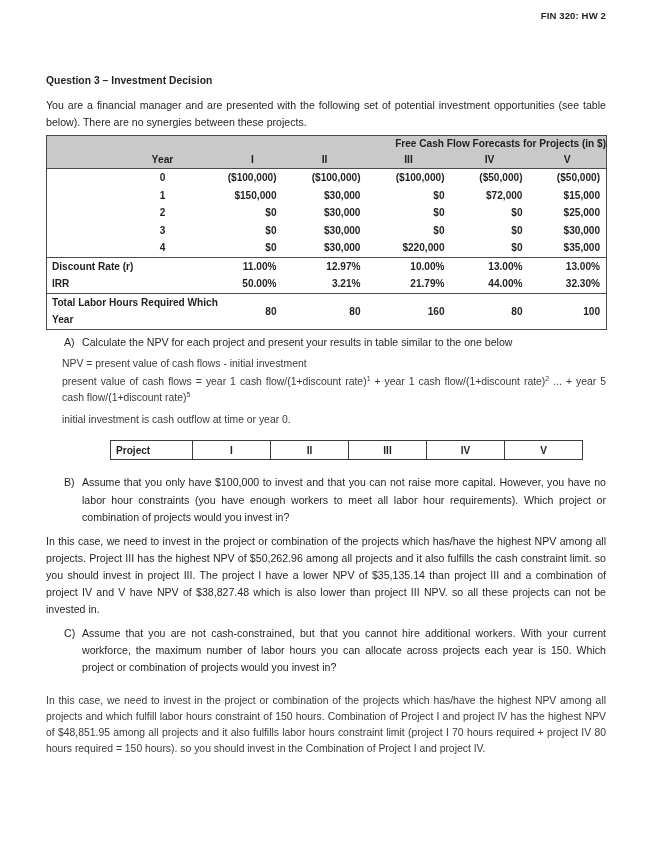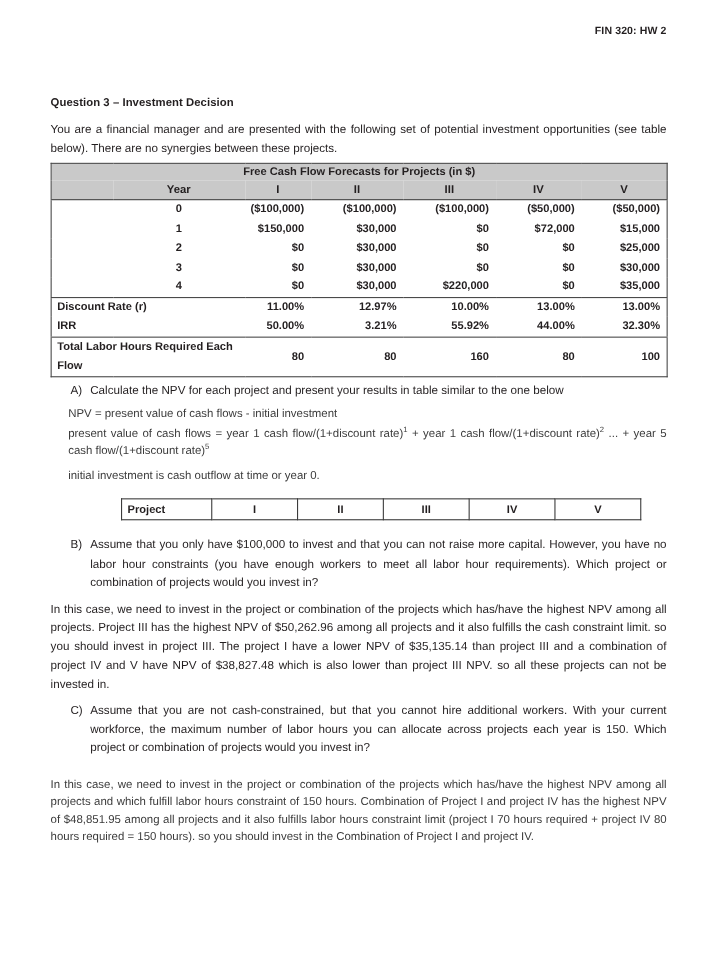--- a/index.html
+++ b/index.html
@@ -30,21 +30,21 @@
     width: 560px;
   }
 
   
   .runhead {
     text-align: right;
     font-family: "Liberation Sans", sans-serif;
     font-weight: bold;
     font-size: 9.6px;
     letter-spacing: .1px;
-    padding-top: 23px;
+    padding-top: 10px;
     color: #231f20;
   }
 
   
   .q-title {
     font-family: "Liberation Sans", sans-serif;
     font-weight: bold;
     font-size: 10.3px;
     margin-top: 54px;
     letter-spacing: .05px;
@@ -117,21 +117,21 @@
     font-size: 10.1px;
     table-layout: fixed;
   }
   table.cf td, table.cf th {
     padding: 0;
     border: none;
     font-weight: normal;
   }
   .cf .hdr-band td {
     background: #c9c9c9;
-    text-align: center;
+    text-align: right;
     font-weight: bold;
     height: 15px;
     line-height: 15px;
     font-size: 10.1px;
   }
   .cf .hdr-cols td {
     background: #c9c9c9;
     text-align: center;
     font-weight: bold;
     height: 17px;
@@ -286,28 +286,28 @@
           <td>11.00%</td>
           <td>12.97%</td>
           <td>10.00%</td>
           <td>13.00%</td>
           <td>13.00%</td>
         </tr>
         <tr>
           <td class="rowlabel" colspan="2">IRR</td>
           <td>50.00%</td>
           <td>3.21%</td>
-          <td>55.92%</td>
+          <td>21.79%</td>
           <td>44.00%</td>
           <td>32.30%</td>
         </tr>
       </tbody>
       <tbody class="labor">
         <tr>
-          <td class="rowlabel" colspan="2">Total Labor Hours Required Each Flow</td>
+          <td class="rowlabel" colspan="2">Total Labor Hours Required Which Year</td>
           <td>80</td>
           <td>80</td>
           <td>160</td>
           <td>80</td>
           <td>100</td>
         </tr>
       </tbody>
     </table>
 
     <div class="item compact">

